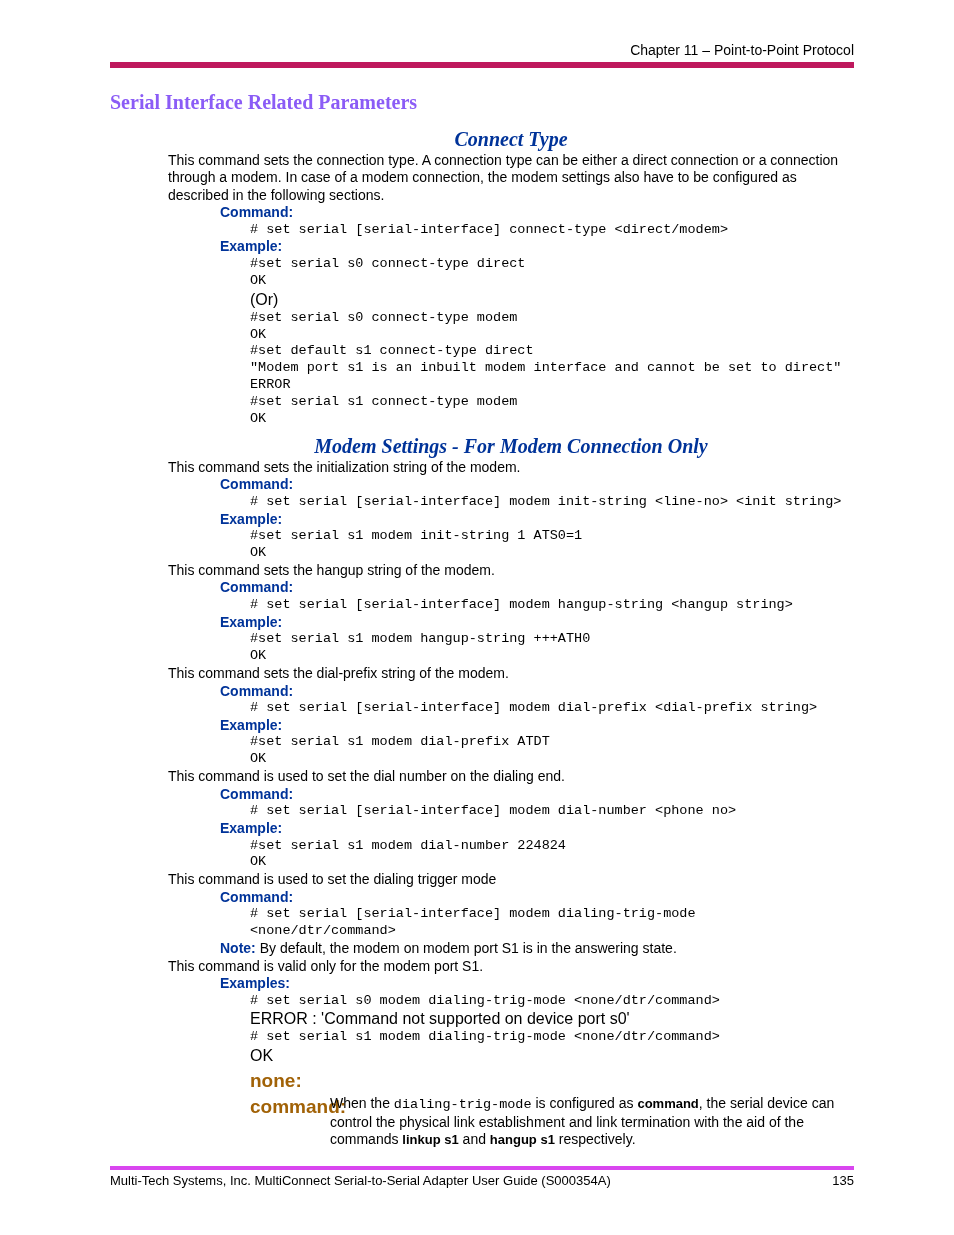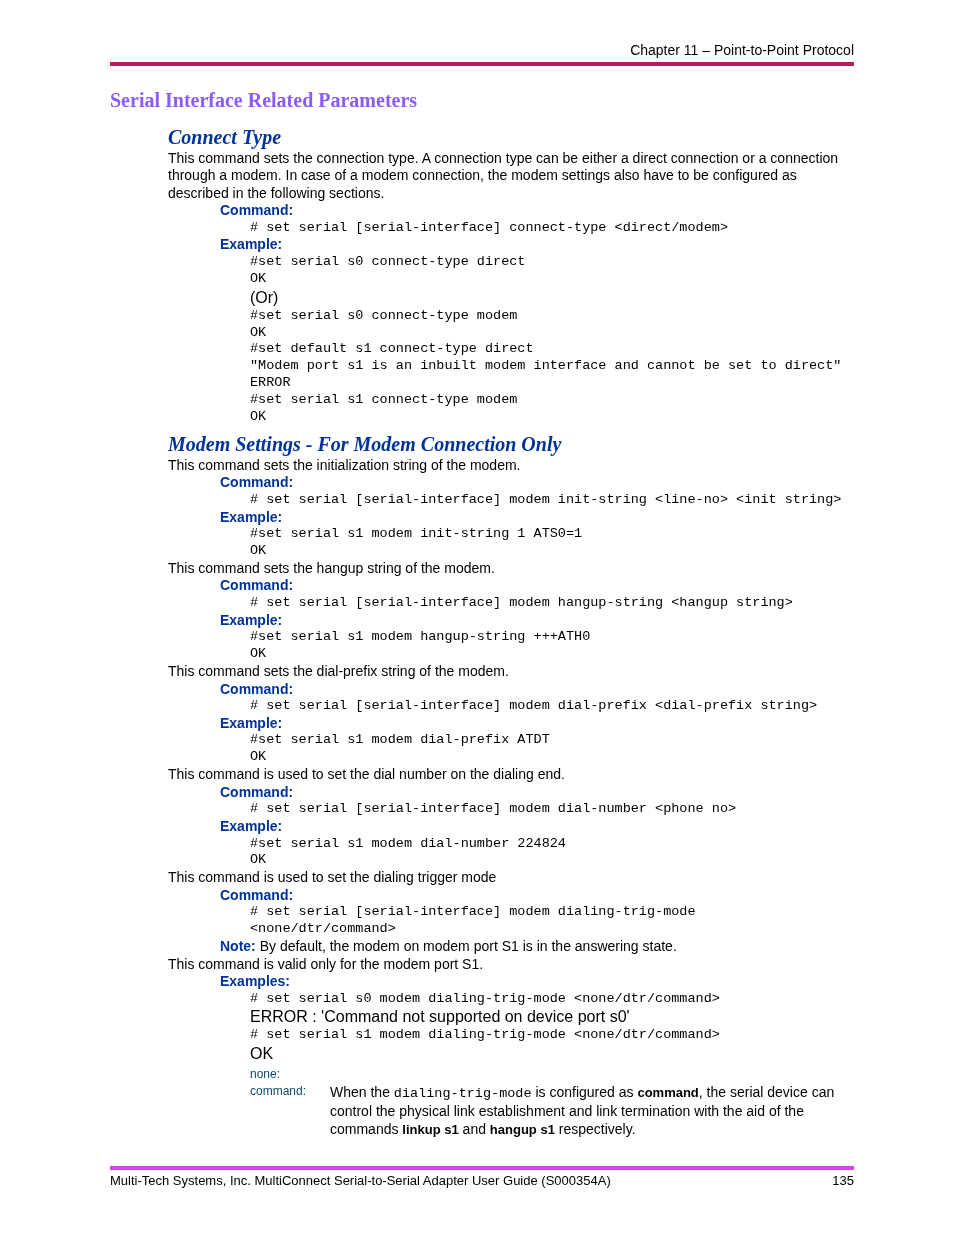--- a/index.html
+++ b/index.html
@@ -8,21 +8,21 @@
     font-size: 14px;
     color: #000;
     background: #fff;
     width: 954px;
     height: 1235px;
     position: relative;
     padding: 42px 100px 0 110px;
     line-height: 1.25;
   }
   .header-line {
-    border-bottom: 4px solid #be185d;
+    border-bottom: 6px solid #be185d;
     margin-bottom: 3px;
     padding-bottom: 2px;
     text-align: right;
     font-size: 14px;
   }
   h1.main-title {
     font-family: Georgia, "Times New Roman", serif;
     font-weight: bold;
     color: #8b5cf6;
     font-size: 20px;
@@ -30,20 +30,21 @@
     margin-bottom: 12px;
   }
   h2.section {
     font-family: Georgia, "Times New Roman", serif;
     font-style: italic;
     font-weight: bold;
     color: #003399;
     font-size: 20px;
     margin-left: 58px;
     margin-top: 2px;
+    text-align: center;
   }
   .body-text {
     margin-left: 58px;
     font-size: 14px;
   }
   .label {
     color: #003399;
     font-weight: bold;
     margin-left: 110px;
     font-size: 14px;
@@ -58,21 +59,21 @@
     margin-left: 140px;
     font-size: 16px;
   }
   .note-line {
     margin-left: 110px;
     font-size: 14px;
   }
   .note-line .nb { color:#003399; font-weight:bold; }
   .def-block { margin-left: 140px; margin-top: 3px; }
   .def-row { display: flex; margin-bottom: 2px; }
-  .def-key { color:#0c4a6e; font-weight:normal; width: 80px; flex-shrink:0; font-size:12px;}
+  .def-key { color:#a16207; font-weight:bold; width: 80px; flex-shrink:0; font-size:19px;}
   .def-val { font-size:14px; }
   .def-val .mono-inline { font-family: Liberation Sans, sans-serif; font-size: 13px; font-weight: bold;}
   .def-val .mono-plain { font-family: "Courier New", monospace; font-size: 13.5px;}
   .footer {
     position: absolute;
     bottom: 46px;
     left: 110px;
     right: 100px;
     border-top: 4px solid #d946ef;
     padding-top: 3px;

